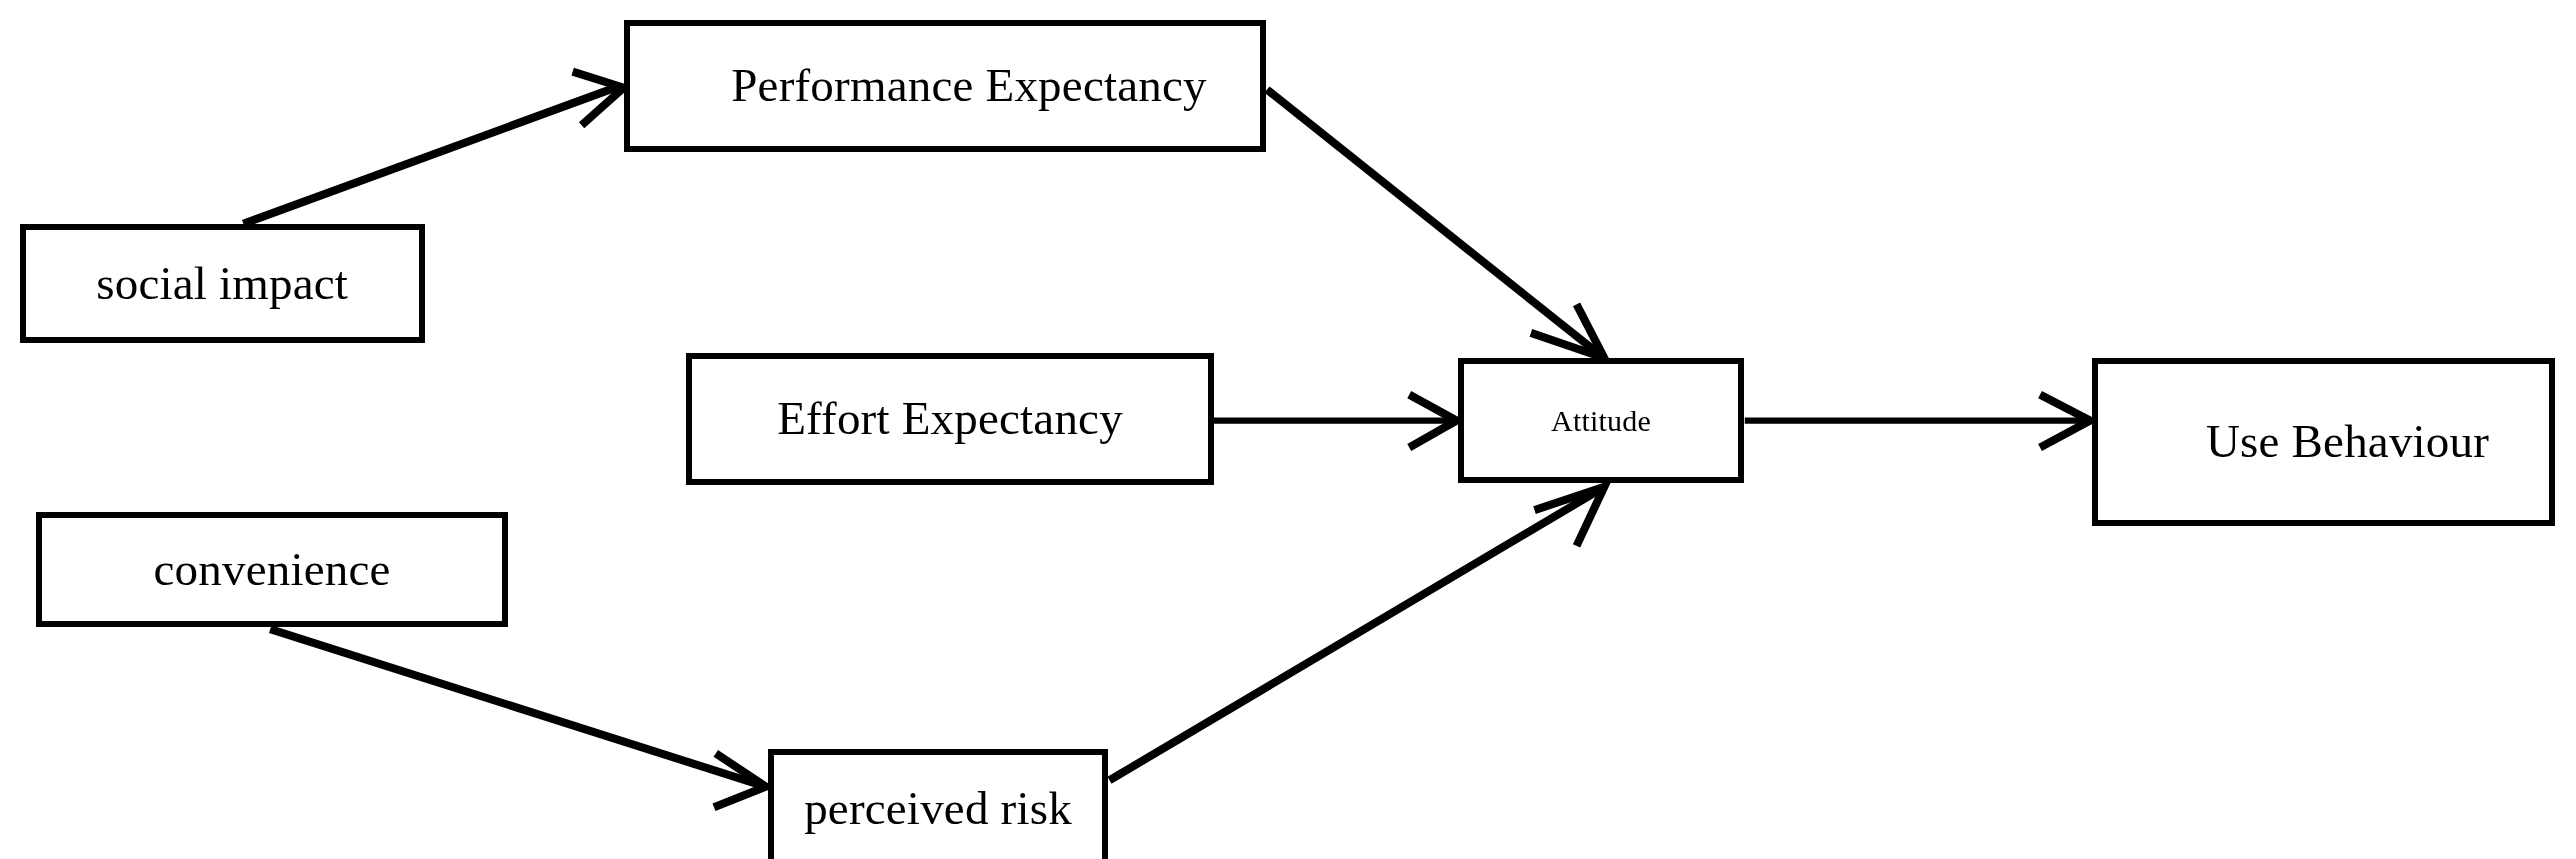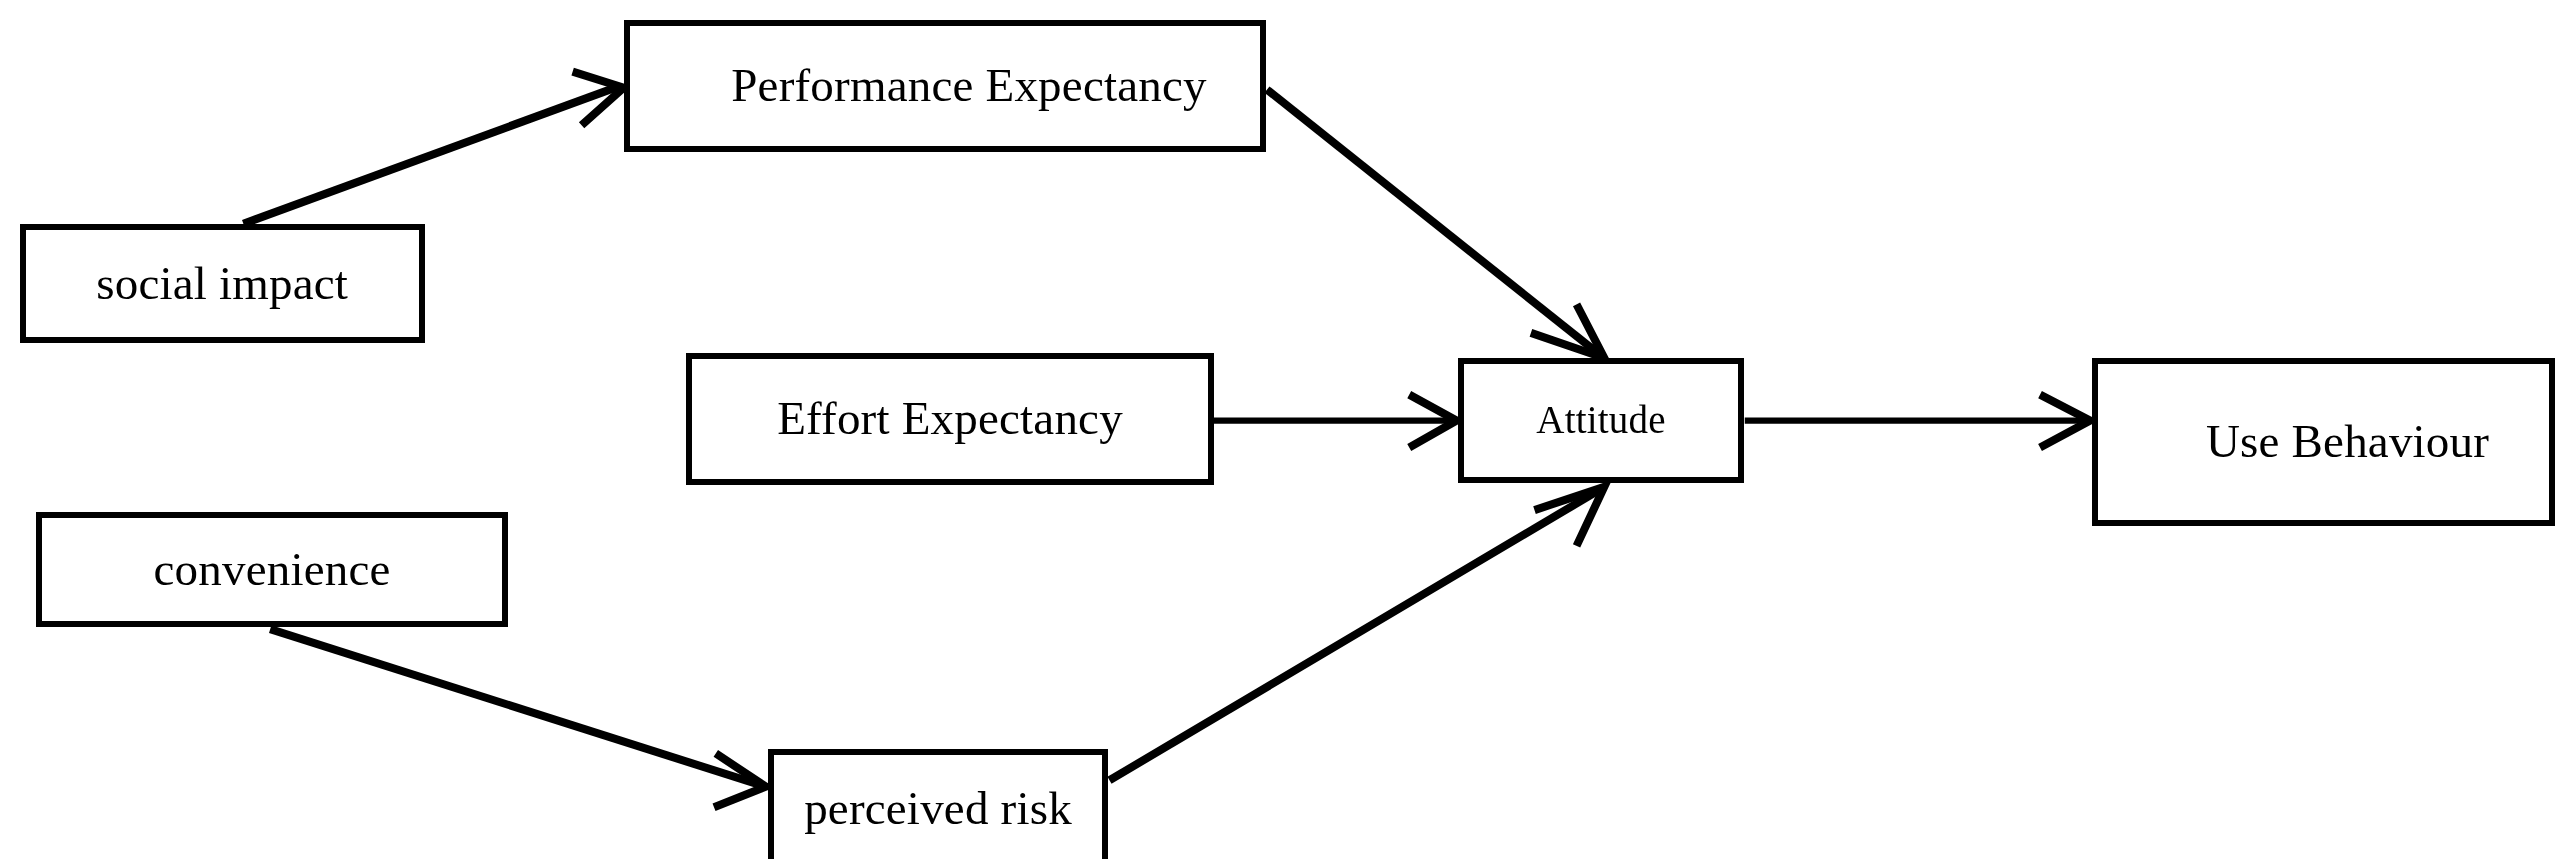--- a/index.html
+++ b/index.html
@@ -50,21 +50,21 @@
   #node-performance-expectancy { left: 624px;  top: 19.7px;  width: 642px; height: 132px; padding-left: 48px; }
   #node-social-impact          { left: 19.7px;   top: 224px; width: 405px; height: 119px; }
   #node-effort-expectancy      { left: 678px;  top: 353px; width: 528px; height: 132px; margin-left: 8px; }
   #node-attitude               { left: 1458px; top: 358px; width: 286px; height: 125px; }
   #node-use-behaviour          { left: 2092px; top: 358px; width: 463px; height: 168px; padding-left: 48px; }
   #node-convenience            { left: 36px;   top: 512px; width: 472px; height: 115px; }
   #node-perceived-risk         { left: 768px;  top: 727px; width: 340px; height: 119px; margin-top: 22px; }
 
   #node-performance-expectancy .node-label { font-size: 47px; }
   #node-effort-expectancy .node-label      { font-size: 47px; }
-  #node-attitude .node-label               { font-size: 39px; text-align: right; }
+  #node-attitude .node-label               { font-size: 30px; text-align: right; }
   #node-use-behaviour .node-label          { font-size: 47px; }
   #node-social-impact .node-label          { font-size: 47px; }
   #node-convenience .node-label            { font-size: 47px; }
   #node-perceived-risk .node-label         { font-size: 47px; }
 
   .edge-line, .edge-head {
     fill: none;
     stroke: #000000;
     stroke-linecap: butt;
     stroke-linejoin: miter;

